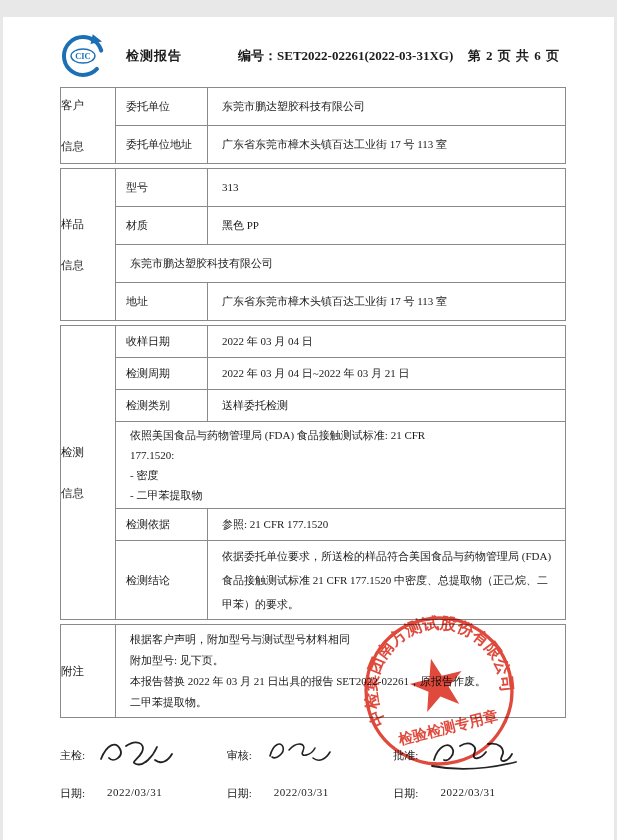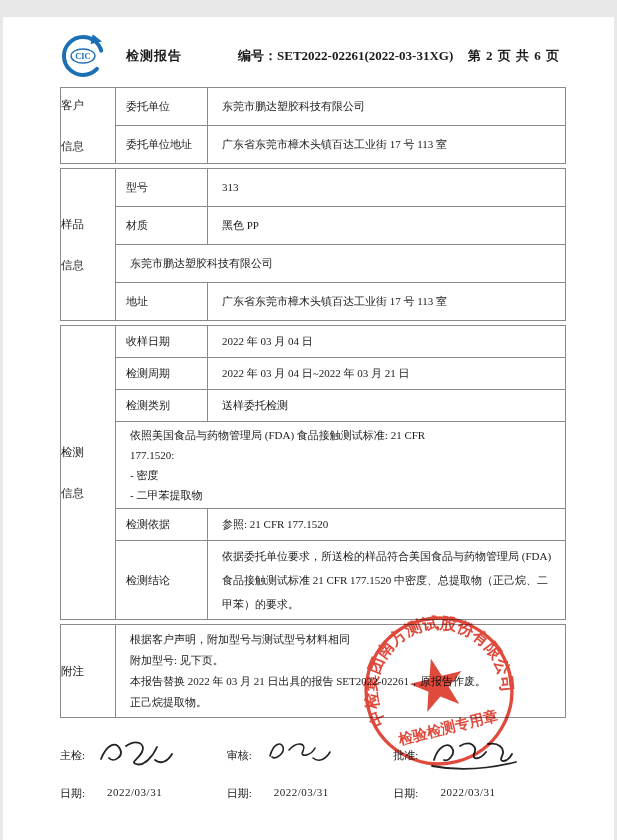--- a/index.html
+++ b/index.html
@@ -173,21 +173,21 @@
   </div>
 
   <div class="tbl">
     <div class="group-cell">
       <span>附注</span>
     </div>
     <div class="notes-cell">
       <div>根据客户声明，附加型号与测试型号材料相同</div>
       <div>附加型号: 见下页。</div>
       <div>本报告替换 2022 年 03 月 21 日出具的报告 SET2022-02261，原报告作废。</div>
-      <div>正己烷提取物。</div>
+      <div>二甲苯提取物。</div>
     </div>
   </div>
 
   <svg class="stamp" viewBox="0 0 150 150">
     <circle cx="75" cy="75" r="70" fill="none" stroke="#dd3a2b" stroke-width="3.2"></circle>
     <path id="arcPath" d="M 17.6,92.5 A 60,60 0 1 1 132.4,92.5" fill="none"></path>
     <text font-size="15.5" font-weight="bold" fill="#dd3a2b" font-family="Liberation Serif, DejaVu Serif, serif">
       <textPath href="#arcPath" startOffset="0" lengthAdjust="spacingAndGlyphs" textLength="222">中检集团南方测试股份有限公司</textPath>
     </text>
     <polygon points="75,43 81.2,61.5 100.7,61.7 85.0,73.2 90.9,91.8 75,80.5 59.1,91.8 65.0,73.2 49.3,61.7 68.8,61.5" fill="#dd3a2b"></polygon>

